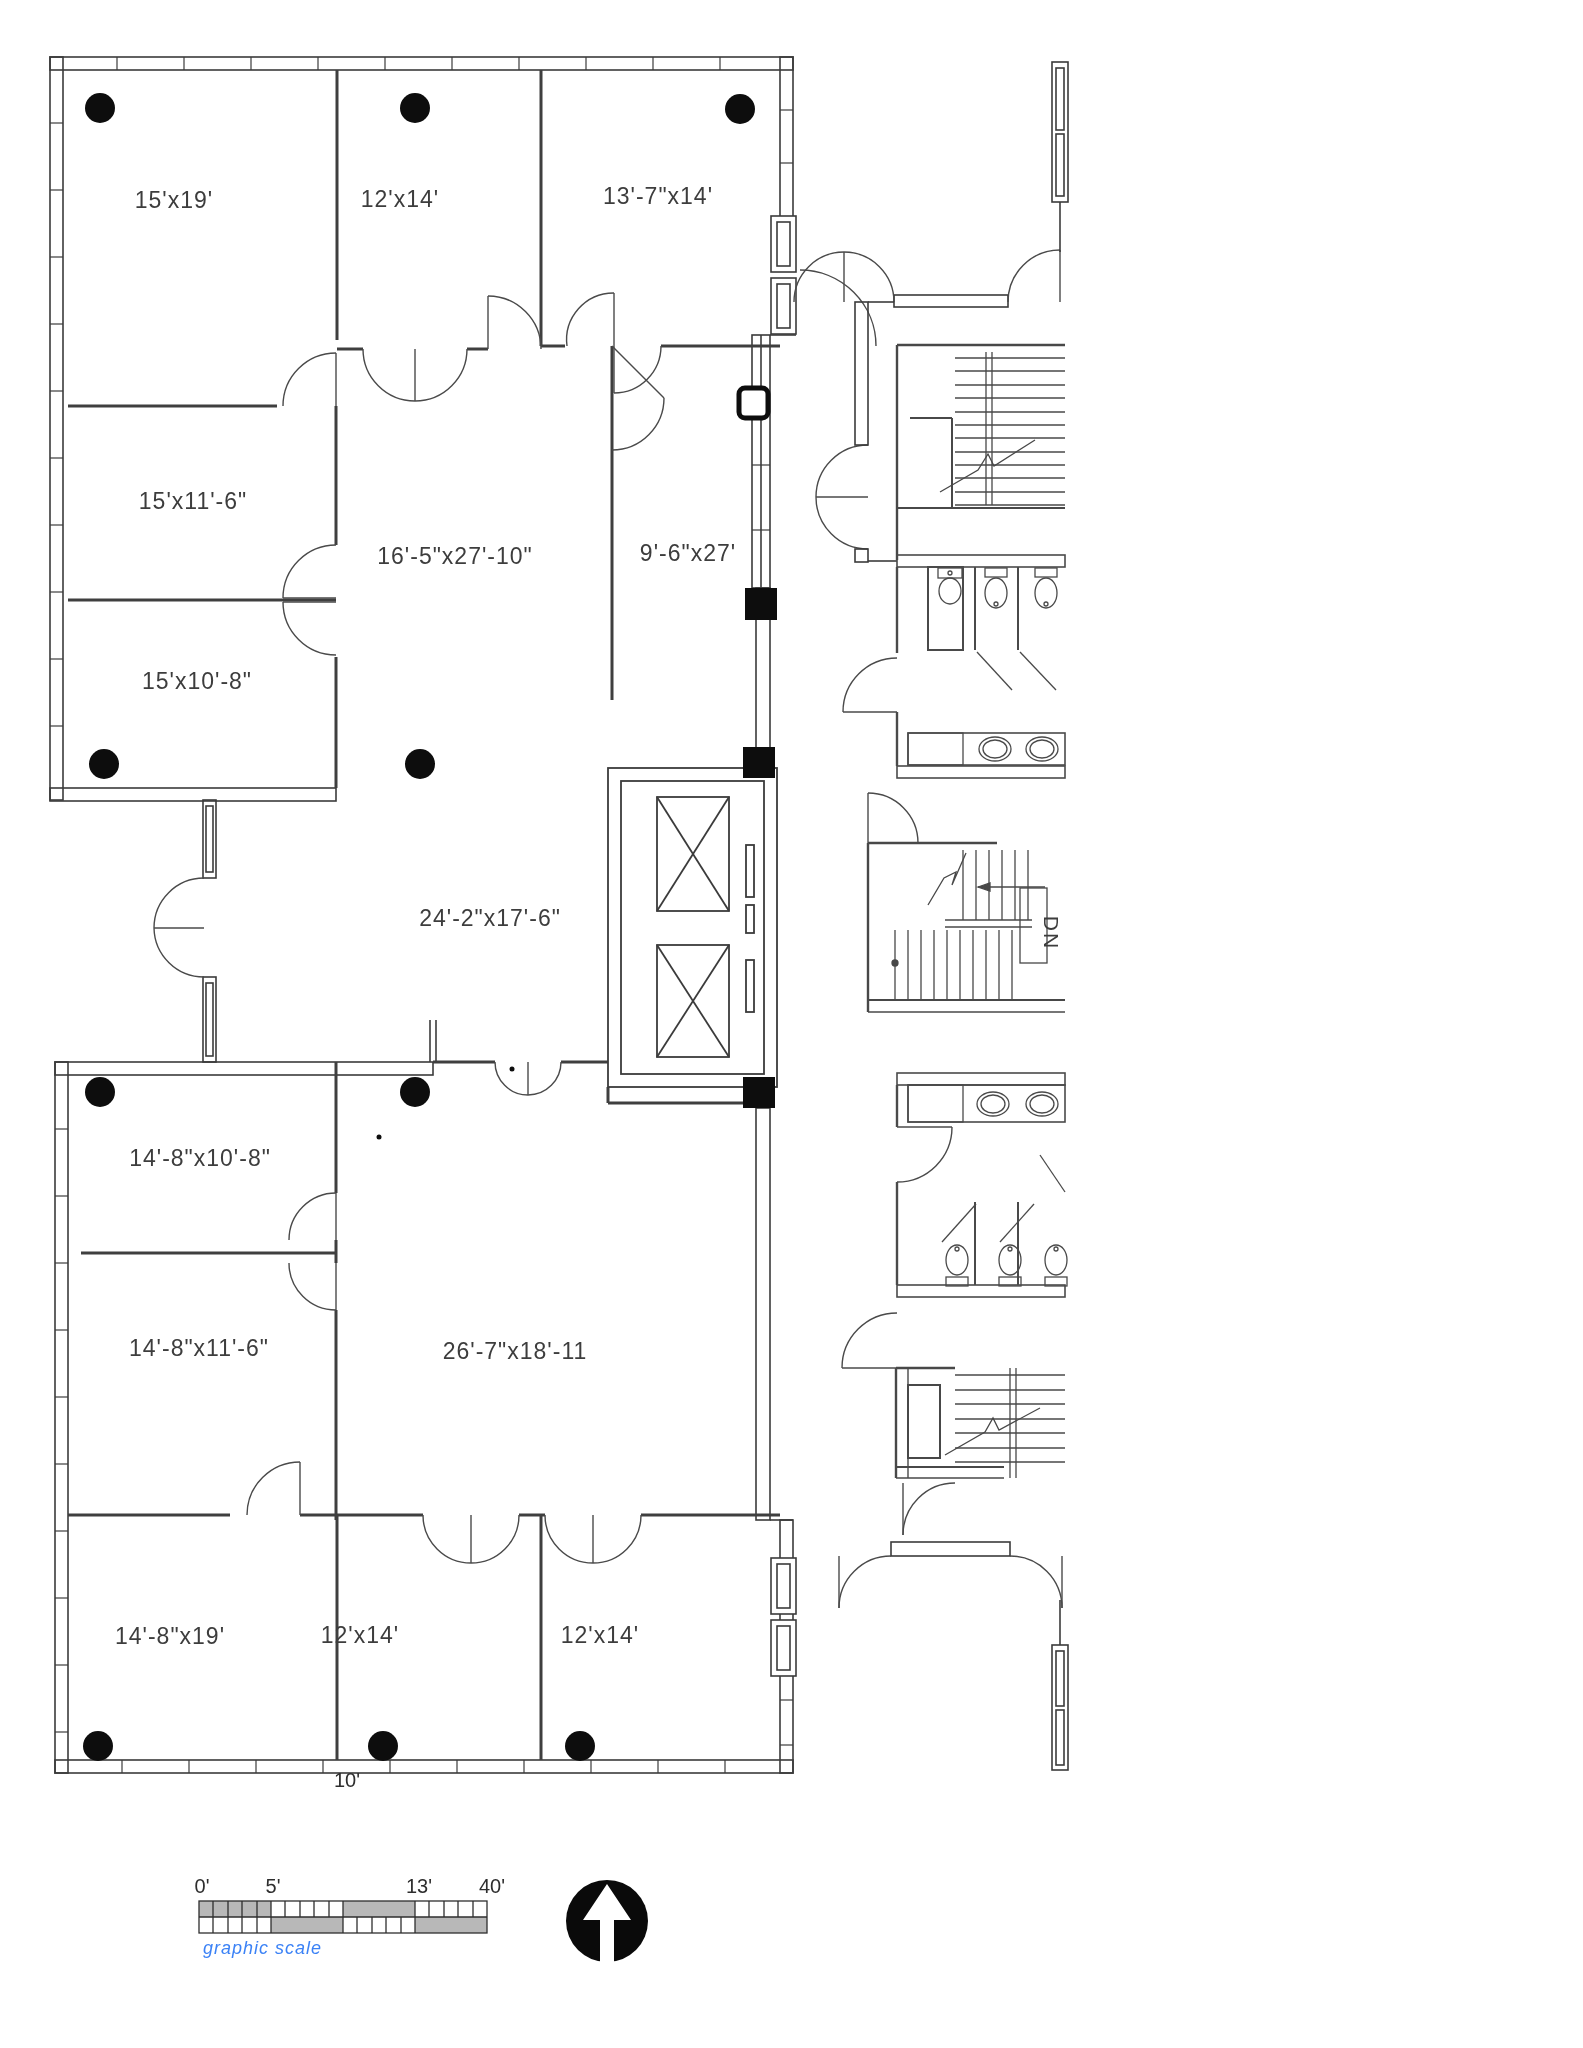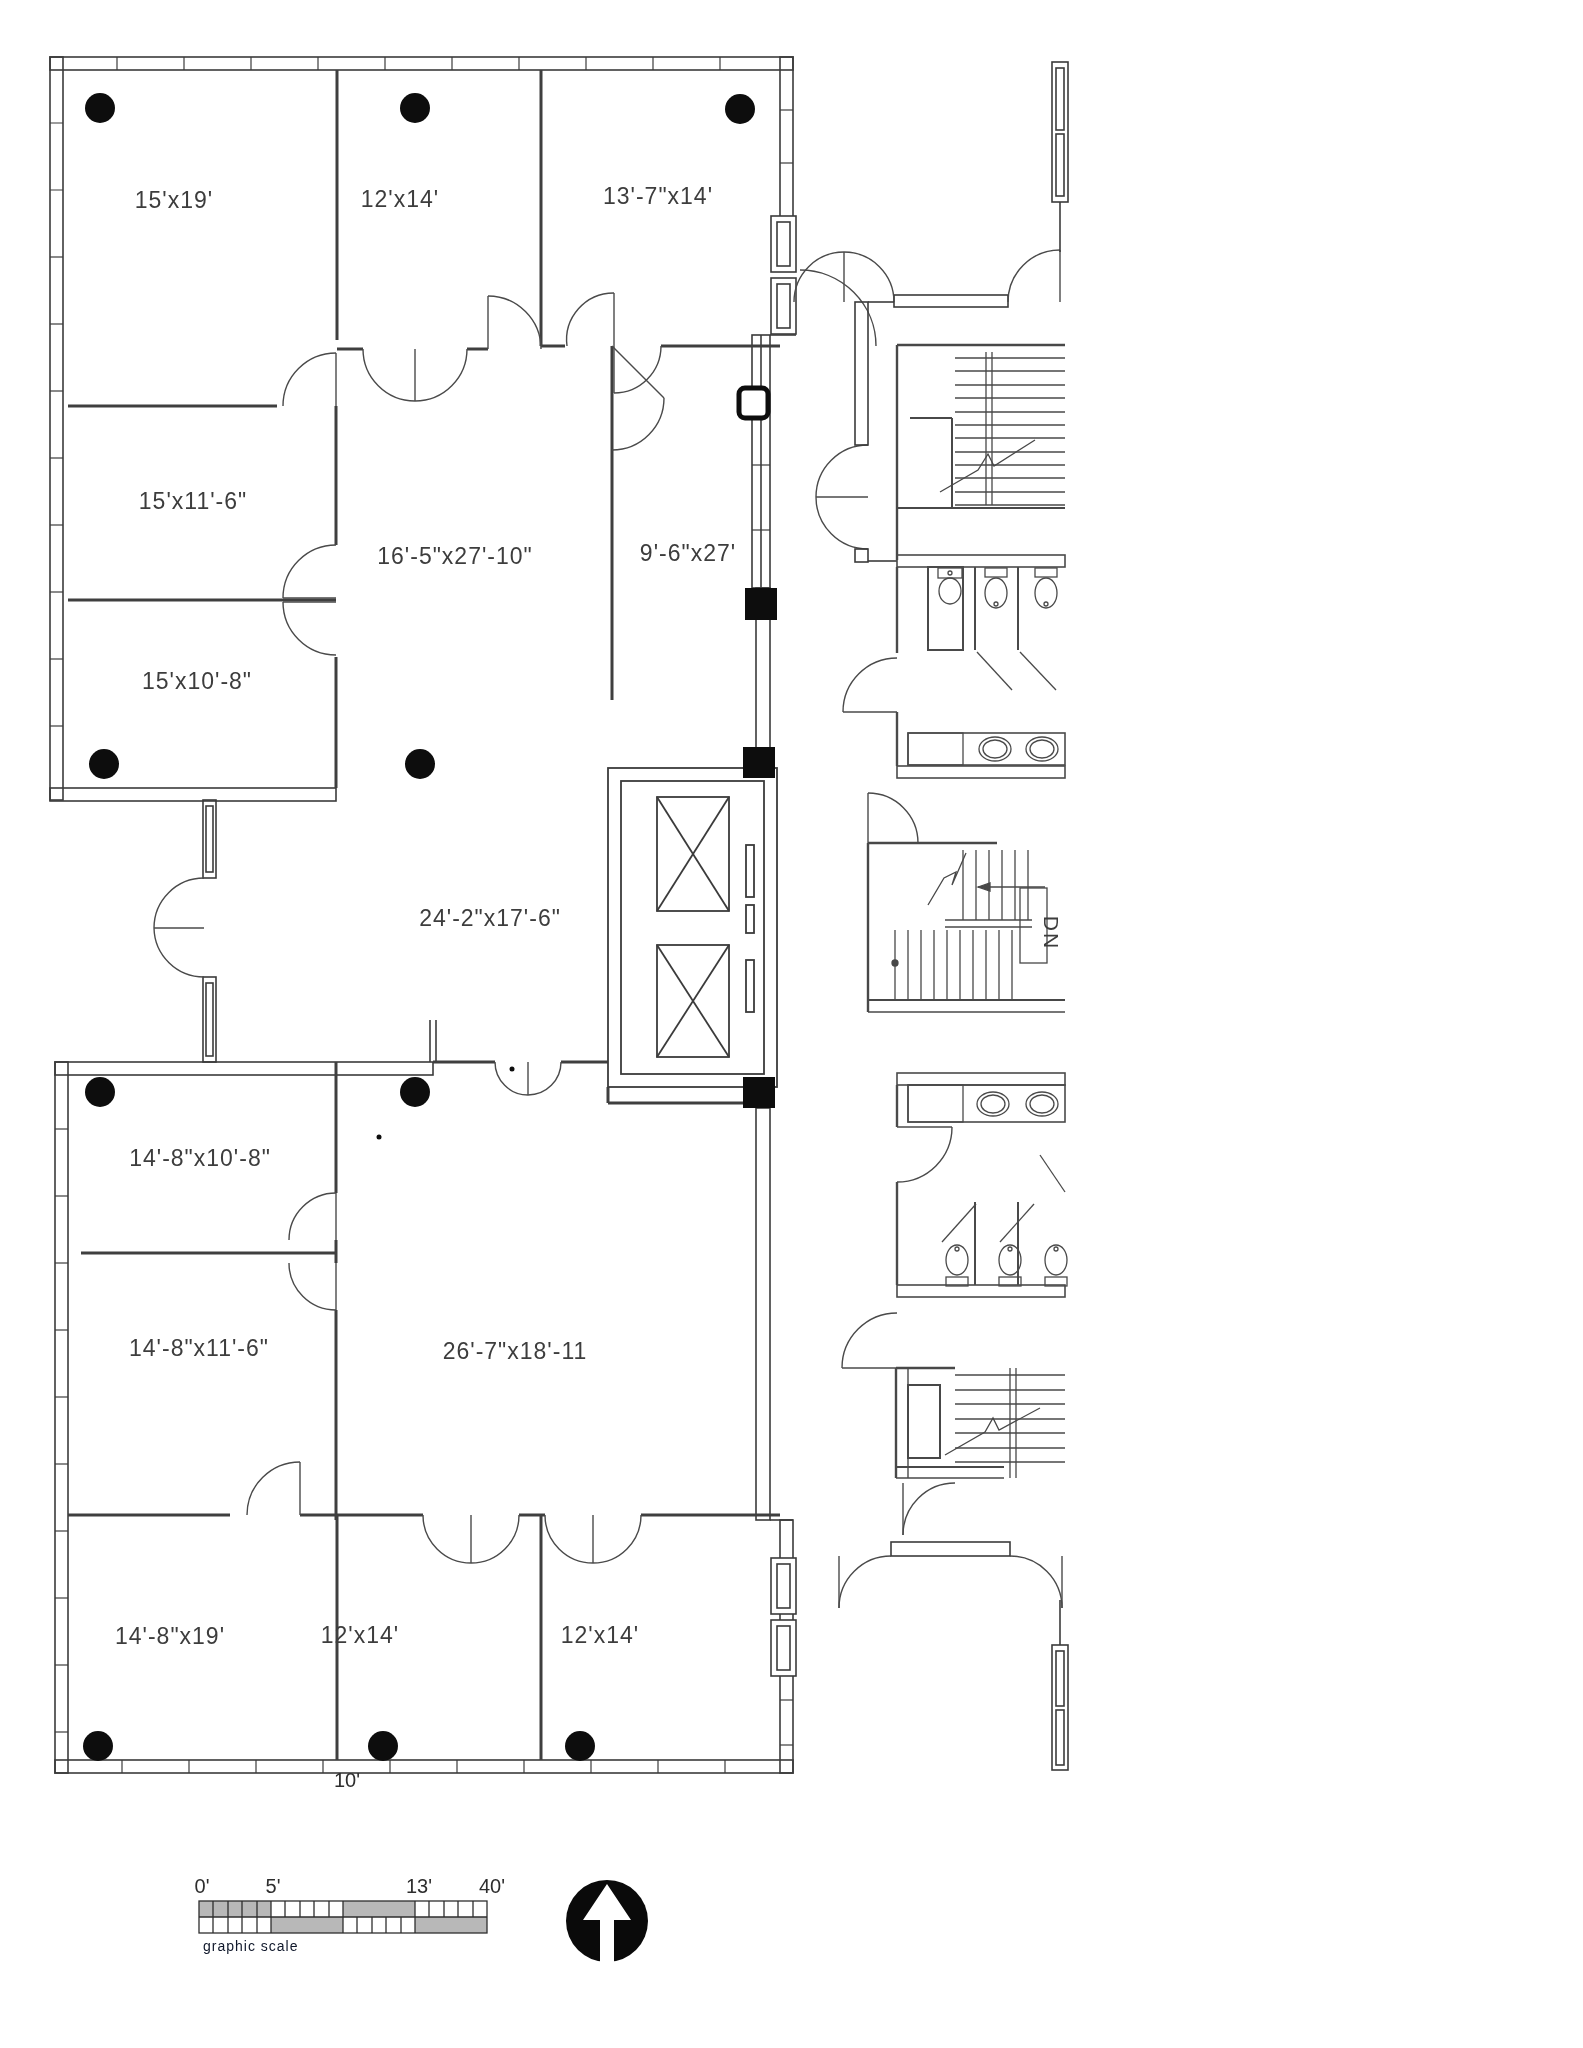--- a/index.html
+++ b/index.html
@@ -1,28 +1,28 @@
 <!DOCTYPE html>
 <html><head>
 <meta charset="utf-8">
 <style>
   html,body{margin:0;padding:0;background:#ffffff;}
   #sheet{position:relative;width:1583px;height:2048px;background:#fff;overflow:hidden;
-         font-family:"Liberation Sans", sans-serif;border-radius:9px;}
+         font-family:"Liberation Sans", sans-serif;}
   #plan-svg{position:absolute;left:0;top:0;}
   .lbl{position:absolute;transform:translate(-50%,-50%);white-space:nowrap;
        color:#3d3d3d;font-size:23px;letter-spacing:1px;}
   .lbl-dn{position:absolute;transform:translate(-50%,-50%) rotate(90deg);
        color:#3d3d3d;font-size:21px;letter-spacing:2px;white-space:nowrap;}
   .title{position:absolute;transform:translate(-50%,-50%);white-space:nowrap;
        color:#060606;font-size:49px;font-weight:bold;letter-spacing:7px;word-spacing:26px;}
   .scale-lbl{position:absolute;transform:translate(-50%,-100%);white-space:nowrap;
        color:#2e2e2e;font-size:20px;}
   .scale-cap{position:absolute;transform:translate(0,0);white-space:nowrap;
-       color:#0f172a;font-size:14px;letter-spacing:1px;}
+       color:#3b82f6;font-size:18px;letter-spacing:1px;font-style:italic;}
 </style>
 </head>
 <body>
 
 <div id="sheet">
 
 <svg id="plan-svg" width="1583" height="2048" viewBox="0 0 1583 2048">
 
   <g stroke="#3b3b3b" stroke-width="1.6" fill="none">
     <rect x="50" y="57" width="743" height="13"></rect>

